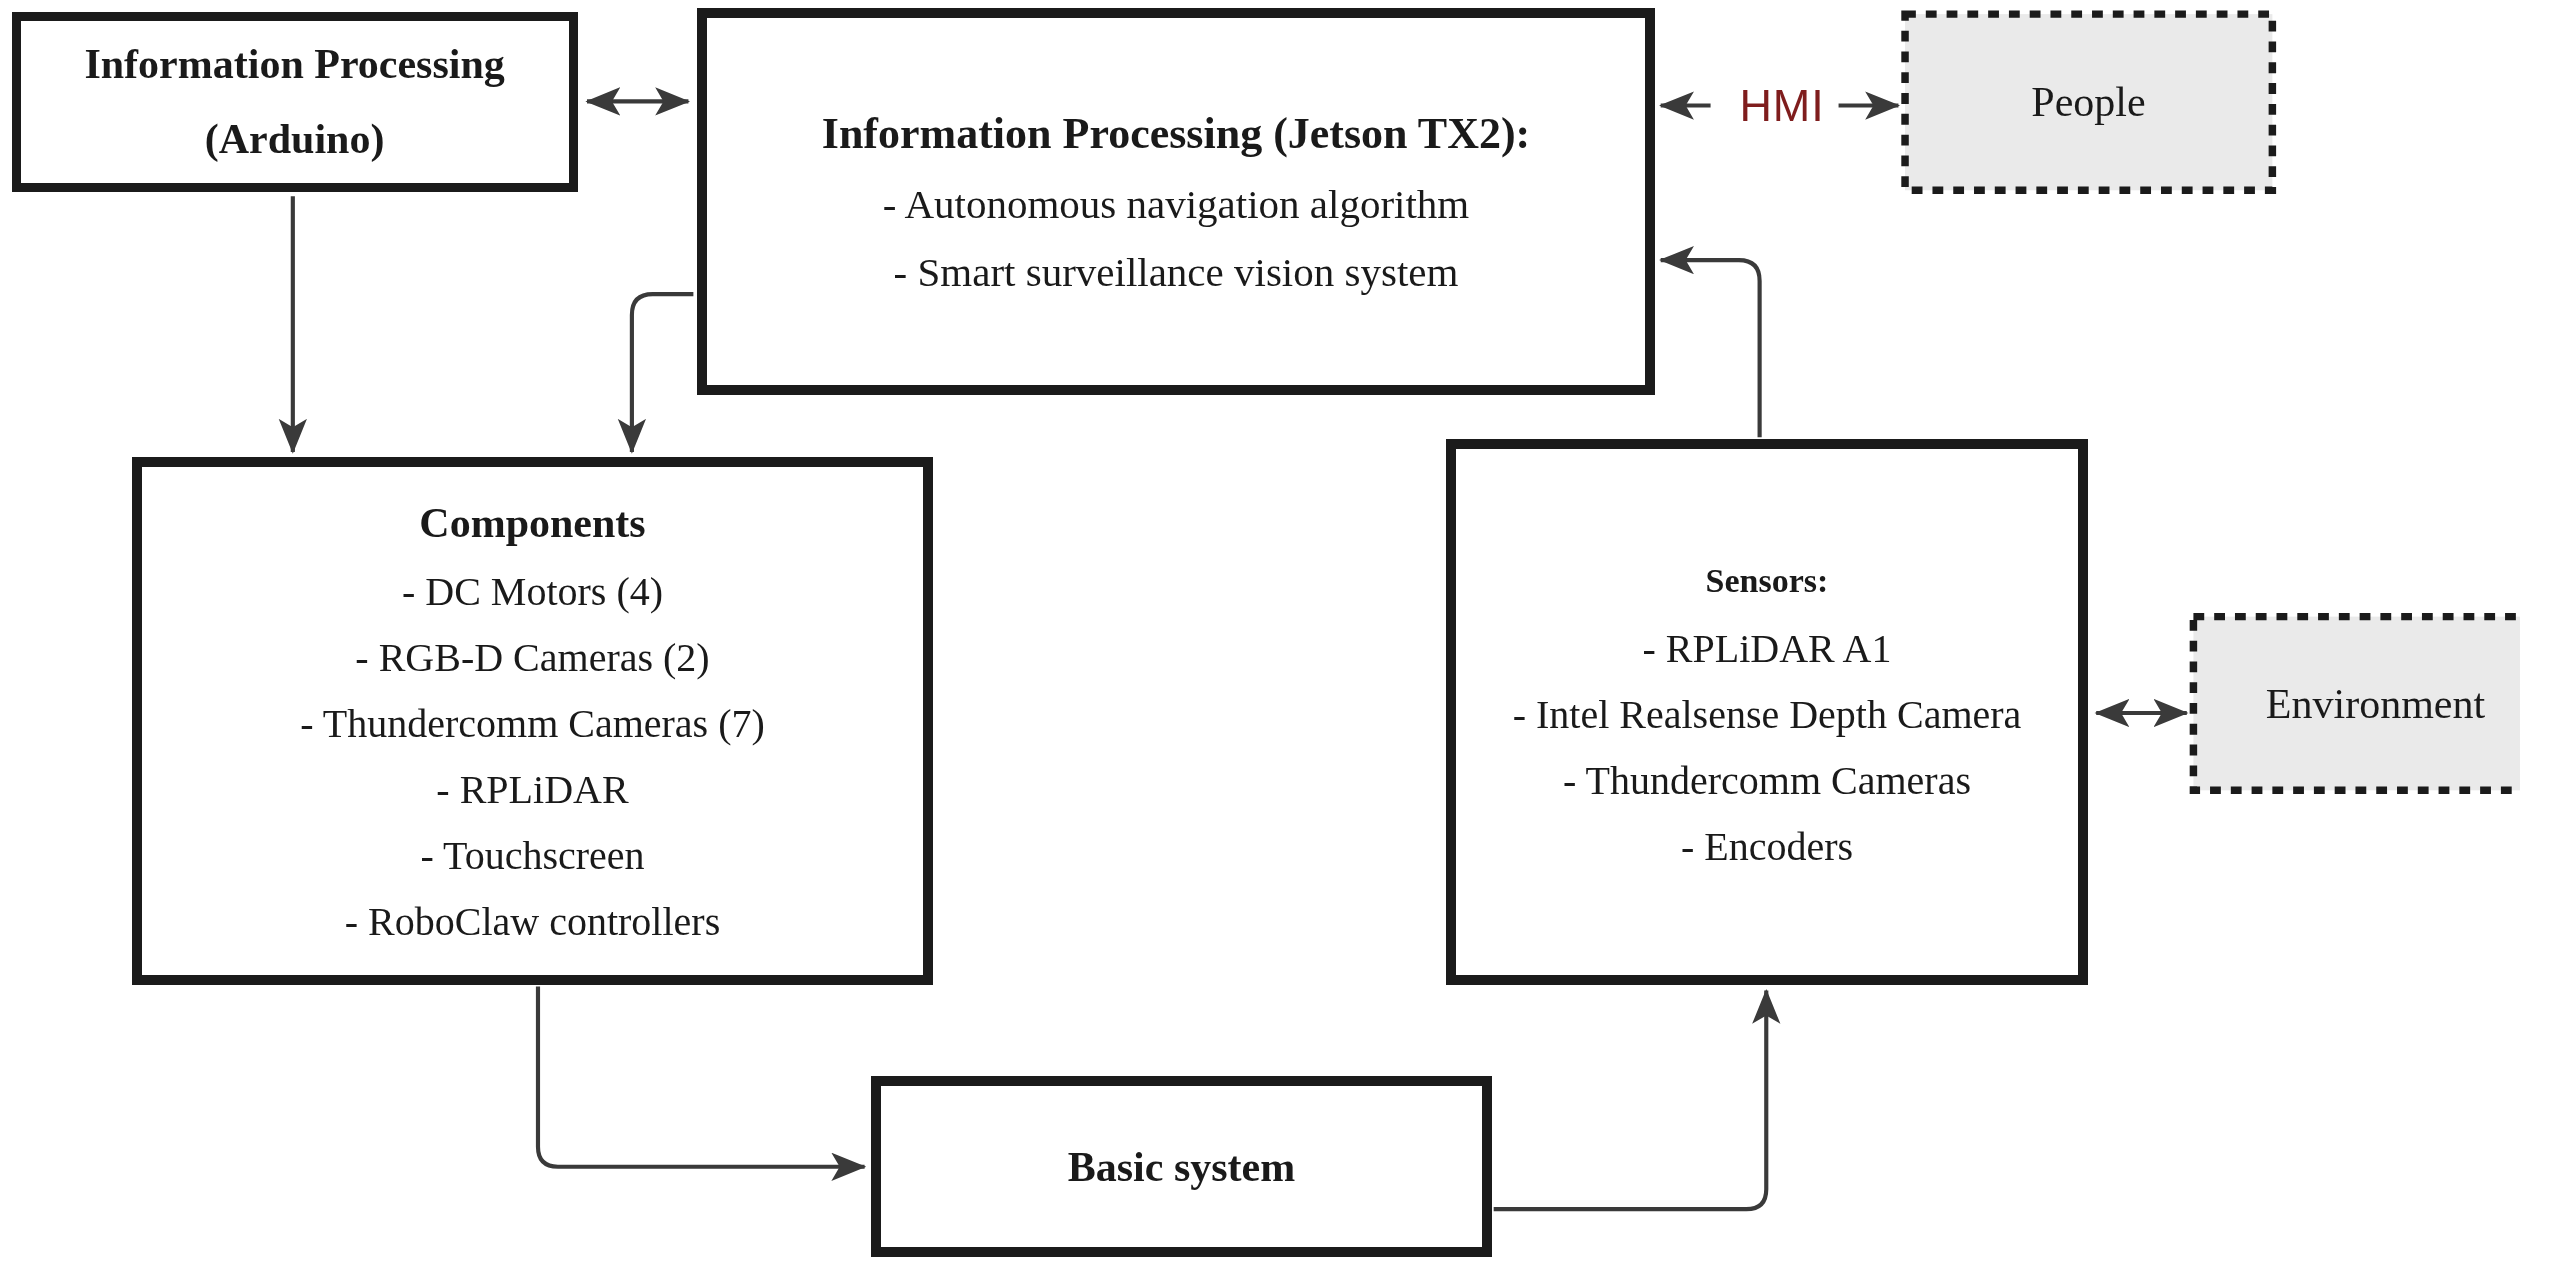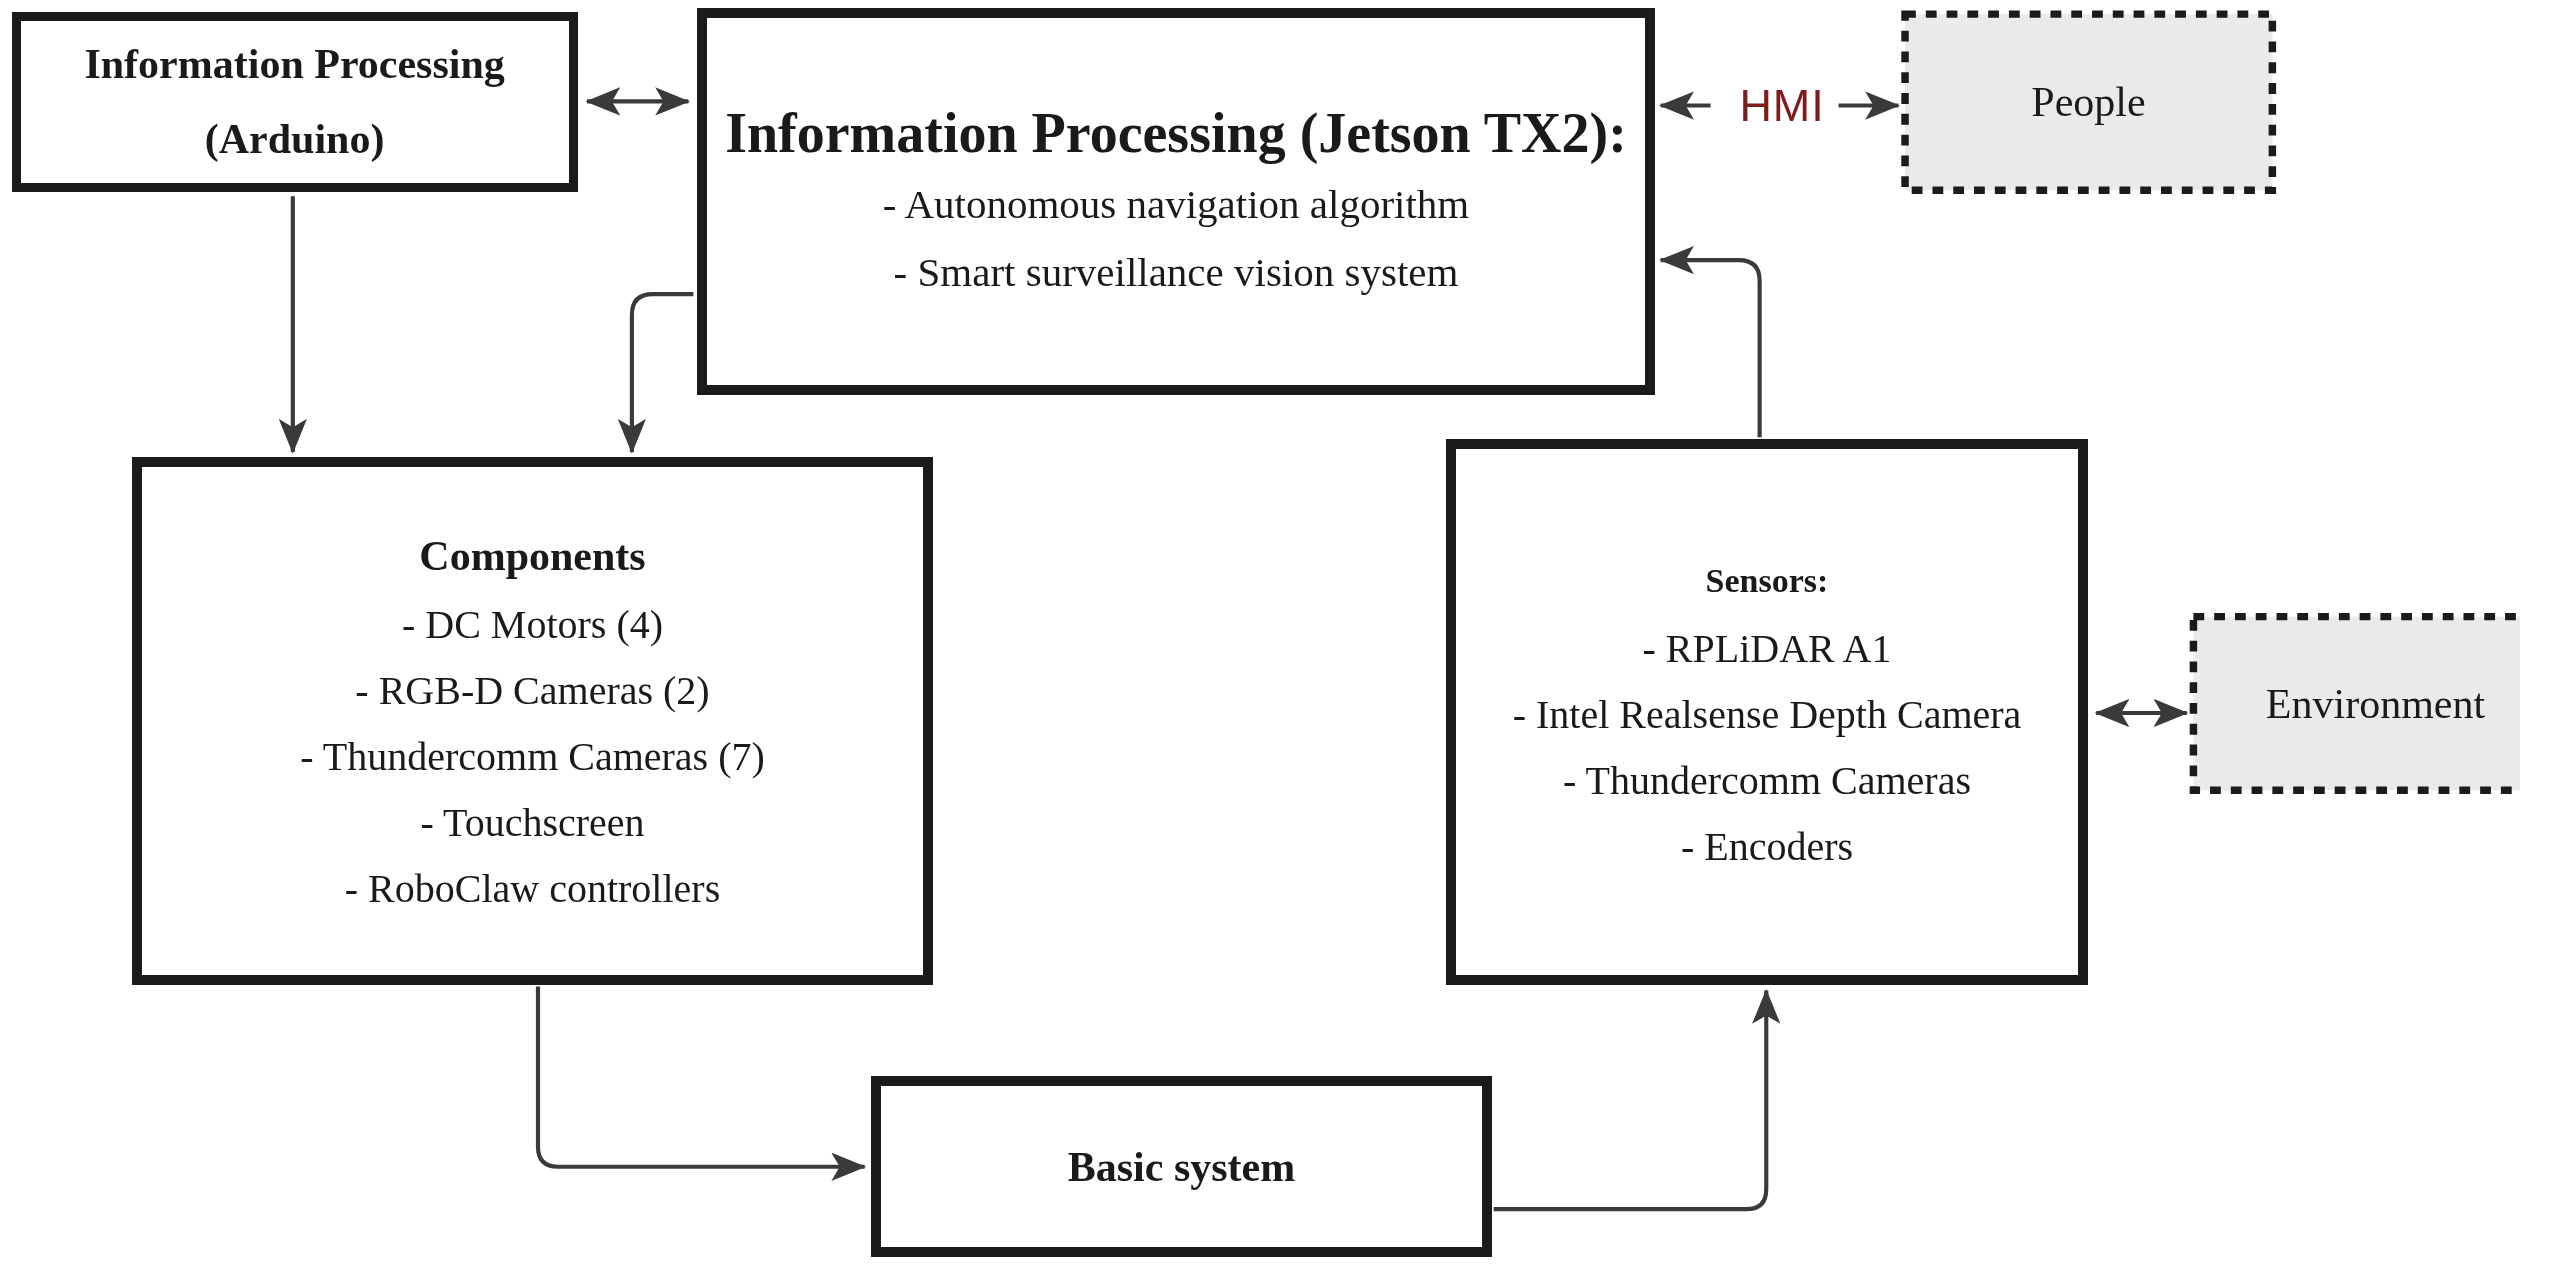--- a/index.html
+++ b/index.html
@@ -31,21 +31,21 @@
   .overlay-label{
     position:absolute;box-sizing:border-box;
     display:flex;justify-content:center;align-items:center;
     text-align:center;background:transparent;
   }
   
   #box-arduino{left:11.6px;top:11.6px;width:566px;height:180px;border-width:9.1px;}
   #box-arduino .title-line{font-size:42px;line-height:75px;font-weight:700;}
   
   #box-jetson{left:697px;top:8.3px;width:958px;height:387px;border-width:10.8px;}
-  #box-jetson .title{font-size:56px;line-height:73px;}
+  #box-jetson .title{font-size:44px;line-height:73px;}
   #box-jetson .item{font-size:41px;line-height:68px;}
   
   #box-components{left:132px;top:457px;width:801px;height:528px;}
   #box-components .title{font-size:42px;line-height:71px;}
   
   #box-sensors{left:1446px;top:439px;width:642px;height:546px;padding:0 53px;}
   #box-sensors .title{font-size:34px;line-height:71px;}
   .item{font-size:40px;line-height:66px;}
   
   #box-basic{left:871px;top:1076px;width:621px;height:181px;}
@@ -104,20 +104,21 @@
         <div class="item">- Smart surveillance vision system</div>
       </div>
   </div>
 
   <div class="box solid" id="box-components">
     <div class="title">Components</div>
     <div>
         <div class="item">- DC Motors (4)</div>
         <div class="item">- RGB-D Cameras (2)</div>
         <div class="item">- Thundercomm Cameras (7)</div>
+        <div class="item">- RPLiDAR</div>
         <div class="item">- Touchscreen</div>
         <div class="item">- RoboClaw controllers</div>
       </div>
   </div>
 
   <div class="box solid" id="box-sensors">
     <div class="title">Sensors:</div>
     <div>
         <div class="item">- RPLiDAR A1</div>
         <div class="item">- Intel Realsense Depth Camera</div>

